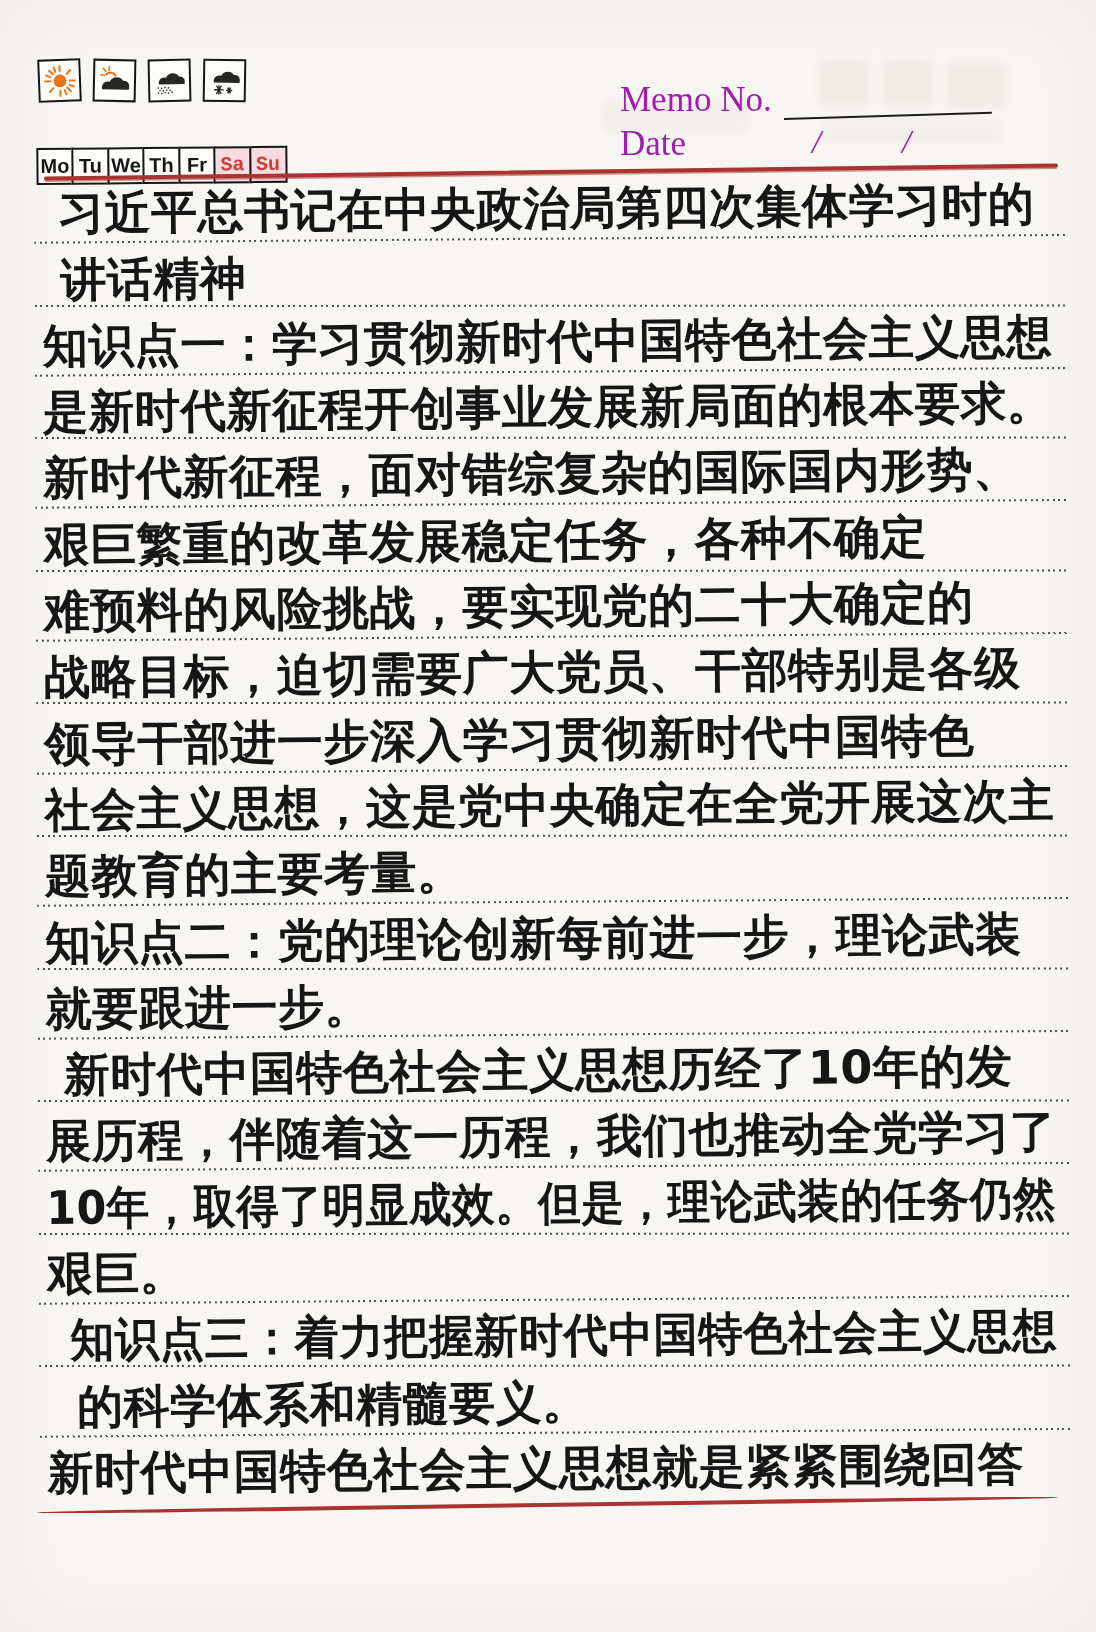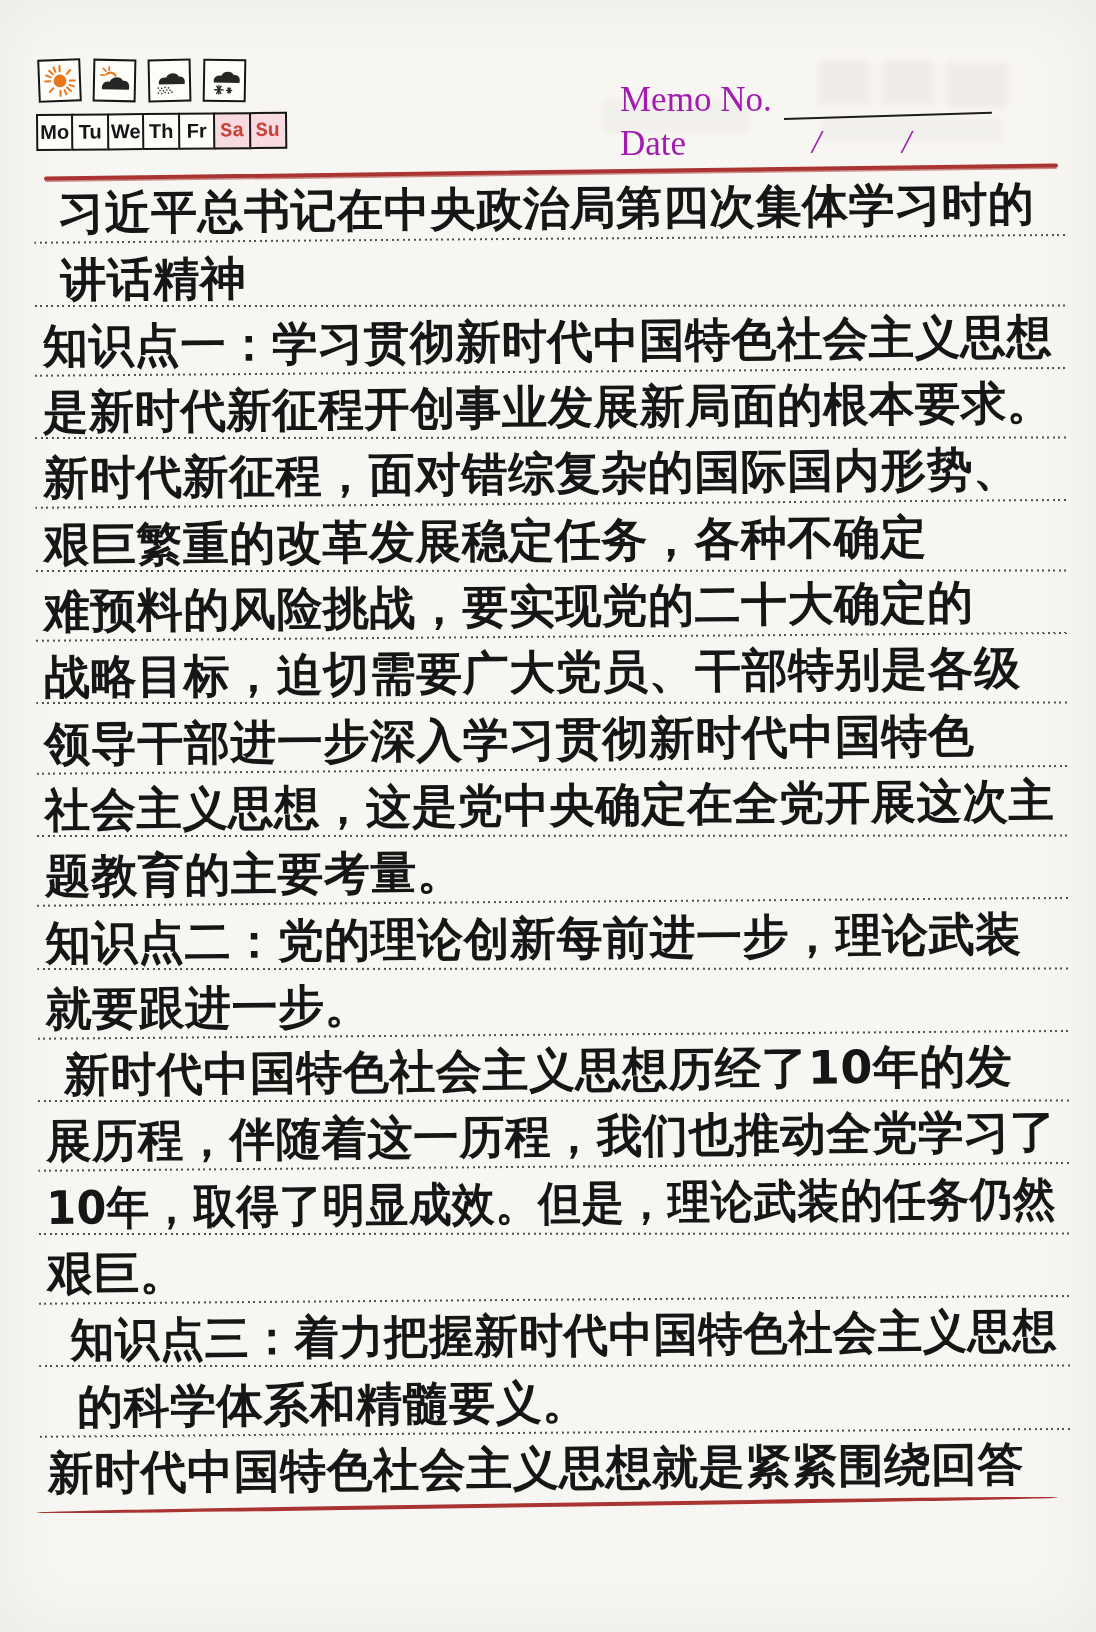--- a/index.html
+++ b/index.html
@@ -14,21 +14,21 @@
   .wbox{width:43px;height:43px;border:2.5px solid #161616;background:#fffdfa;
     box-sizing:border-box;display:flex;align-items:center;justify-content:center;}
   .wbox:nth-child(1){transform:rotate(-2.2deg);}
   .wbox:nth-child(2){transform:rotate(1.1deg);}
   .wbox:nth-child(3){transform:rotate(-1.2deg);}
   .wbox:nth-child(4){transform:rotate(0.9deg);}
   
   .days-row{position:absolute;left:38px;top:114px;display:flex;transform:rotate(-0.5deg);transform-origin:left top;}
   .day{width:38px;height:37px;border:2.5px solid #161616;margin-left:-2.5px;box-sizing:border-box;
     display:flex;align-items:center;justify-content:center;
-    font:700 20px "Liberation Sans",sans-serif;color:#161616;background:#fffdfa;}
+    font:700 20px "Liberation Sans",sans-serif;color:#161616;background:#fffdfa;margin-top:34px;}
   .day.weekend{background:var(--weekend-bg,#f7dbe0);color:var(--weekend-text,#c94038);font-family:Liberation Mono, monospace;}
   
   .memo-block{position:absolute;left:620px;top:72px;width:430px;
     font-family:"Liberation Serif",serif;font-size:35px;color:#a21caf;}
   .memo-row{display:flex;align-items:flex-end;height:48px;}
   .memo-line{display:inline-block;width:208px;height:34px;margin-left:12px;
     border-bottom:2.5px solid #1d1d1d;transform:rotate(-1.7deg);transform-origin:left bottom;}
   .date-row{position:relative;height:46px;margin-top:4px;}
   .date-row .dlabel{position:absolute;left:0;top:0;}
   .date-row .slash{position:absolute;top:0;font-size:33px;font-style:italic;}

